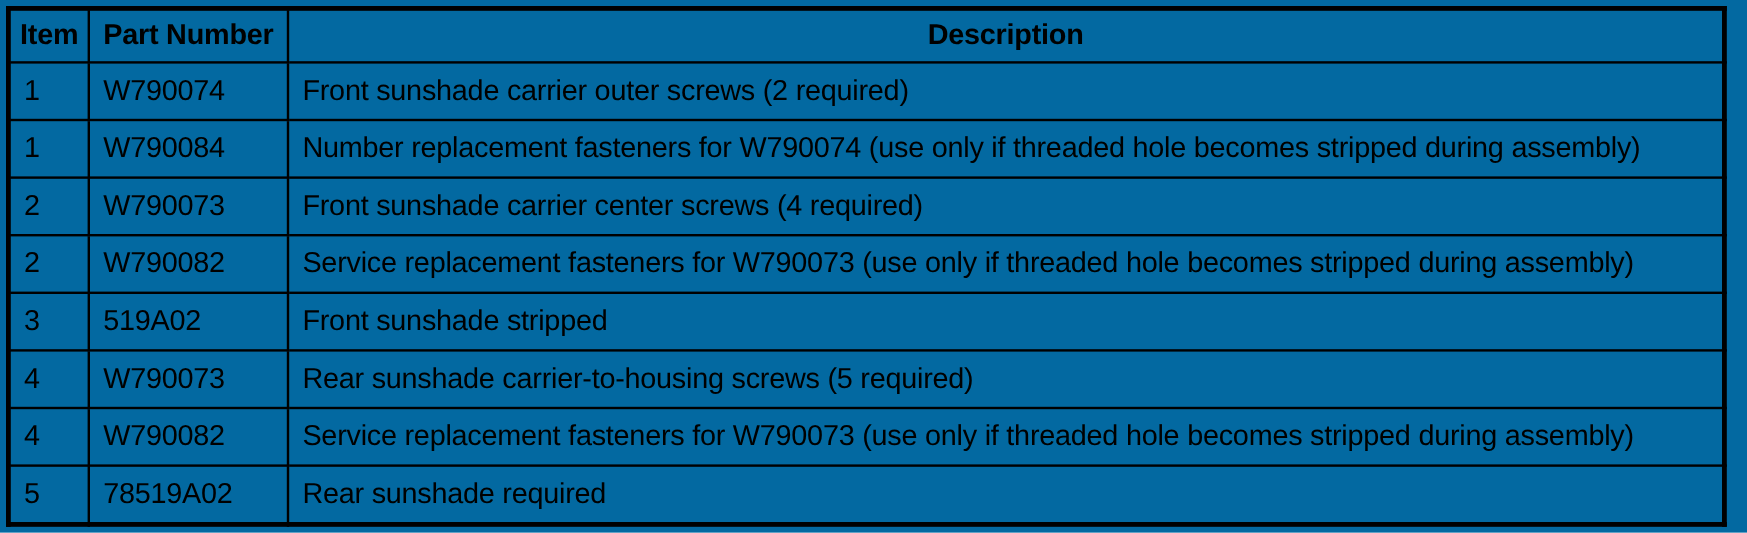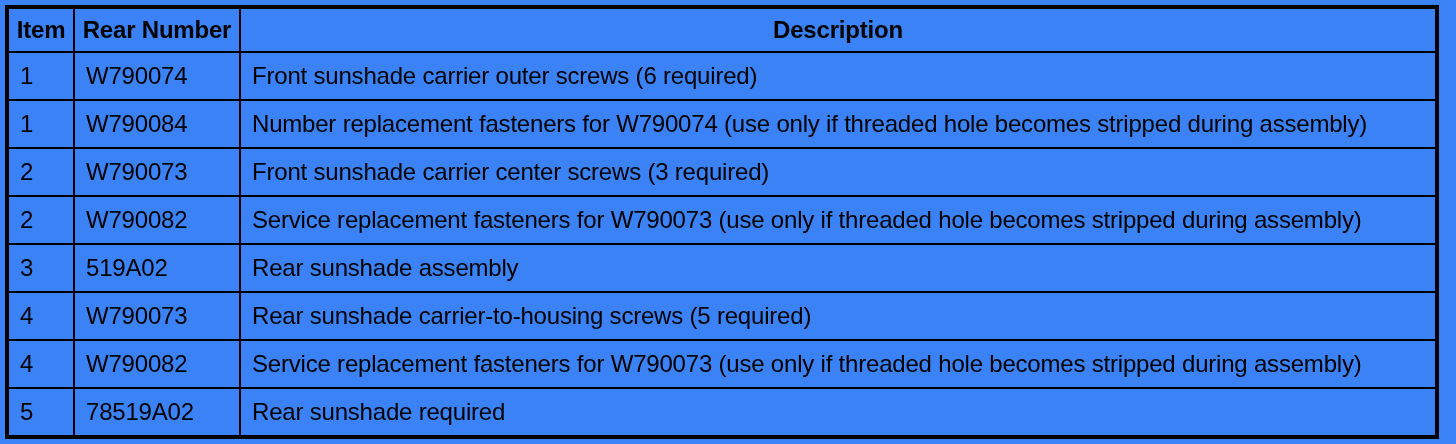--- a/index.html
+++ b/index.html
@@ -7,21 +7,21 @@
     padding: 0;
     background: #ffffff;
     width: 1456px;
     height: 444px;
     font-family: "Liberation Sans", sans-serif;
   }
   .page {
     position: relative;
     width: 1456px;
     height: 444px;
-    background: #3b82f6;
+    background: #0369a1;
   }
   table.parts-table {
     position: absolute;
     left: 5px;
     top: 5px;
     width: 1434px;
     border-collapse: collapse;
     table-layout: fixed;
     border: 4px solid #000000;
   }
@@ -59,49 +59,49 @@
 <div class="page">
   <table class="parts-table">
     <colgroup>
       <col class="col-item">
       <col class="col-part">
       <col class="col-desc">
     </colgroup>
     <thead>
       <tr>
         <th>Item</th>
-        <th>Rear Number</th>
+        <th>Part Number</th>
         <th>Description</th>
       </tr>
     </thead>
     <tbody>
       <tr>
         <td class="cell-item">1</td>
         <td class="cell-part">W790074</td>
-        <td class="cell-desc">Front sunshade carrier outer screws (6 required)</td>
+        <td class="cell-desc">Front sunshade carrier outer screws (2 required)</td>
       </tr>
       <tr>
         <td class="cell-item">1</td>
         <td class="cell-part">W790084</td>
         <td class="cell-desc">Number replacement fasteners for W790074 (use only if threaded hole becomes stripped during assembly)</td>
       </tr>
       <tr>
         <td class="cell-item">2</td>
         <td class="cell-part">W790073</td>
-        <td class="cell-desc">Front sunshade carrier center screws (3 required)</td>
+        <td class="cell-desc">Front sunshade carrier center screws (4 required)</td>
       </tr>
       <tr>
         <td class="cell-item">2</td>
         <td class="cell-part">W790082</td>
         <td class="cell-desc">Service replacement fasteners for W790073 (use only if threaded hole becomes stripped during assembly)</td>
       </tr>
       <tr>
         <td class="cell-item">3</td>
         <td class="cell-part">519A02</td>
-        <td class="cell-desc">Rear sunshade assembly</td>
+        <td class="cell-desc">Front sunshade stripped</td>
       </tr>
       <tr>
         <td class="cell-item">4</td>
         <td class="cell-part">W790073</td>
         <td class="cell-desc">Rear sunshade carrier-to-housing screws (5 required)</td>
       </tr>
       <tr>
         <td class="cell-item">4</td>
         <td class="cell-part">W790082</td>
         <td class="cell-desc">Service replacement fasteners for W790073 (use only if threaded hole becomes stripped during assembly)</td>

